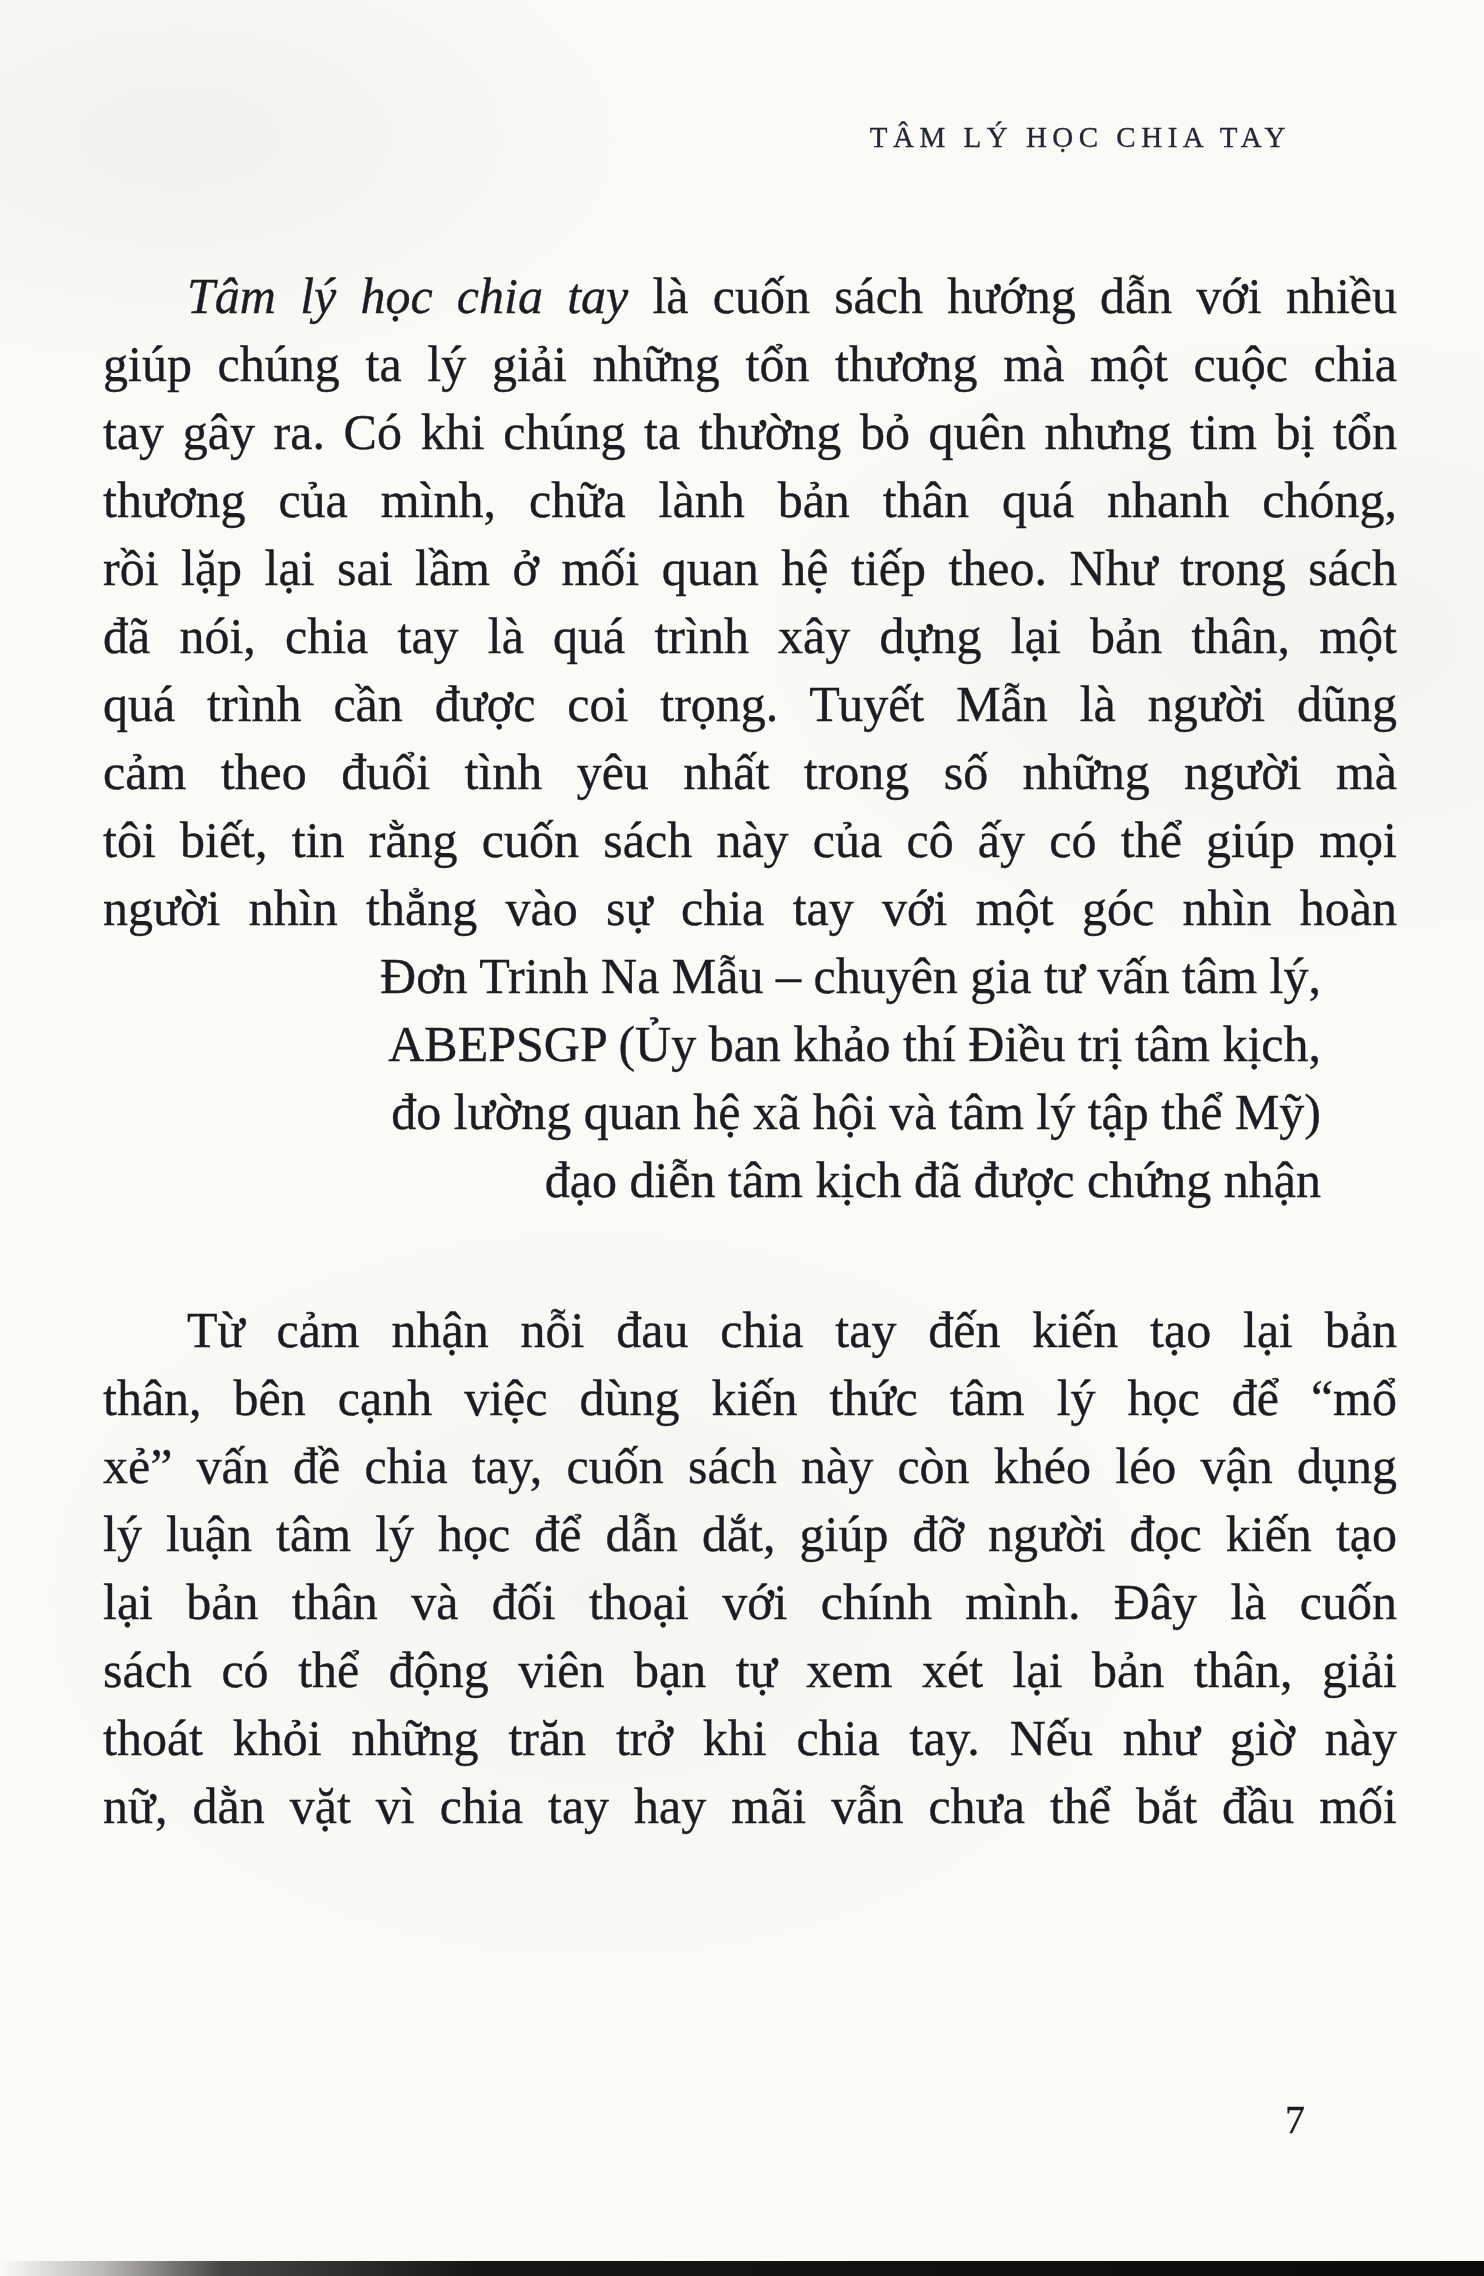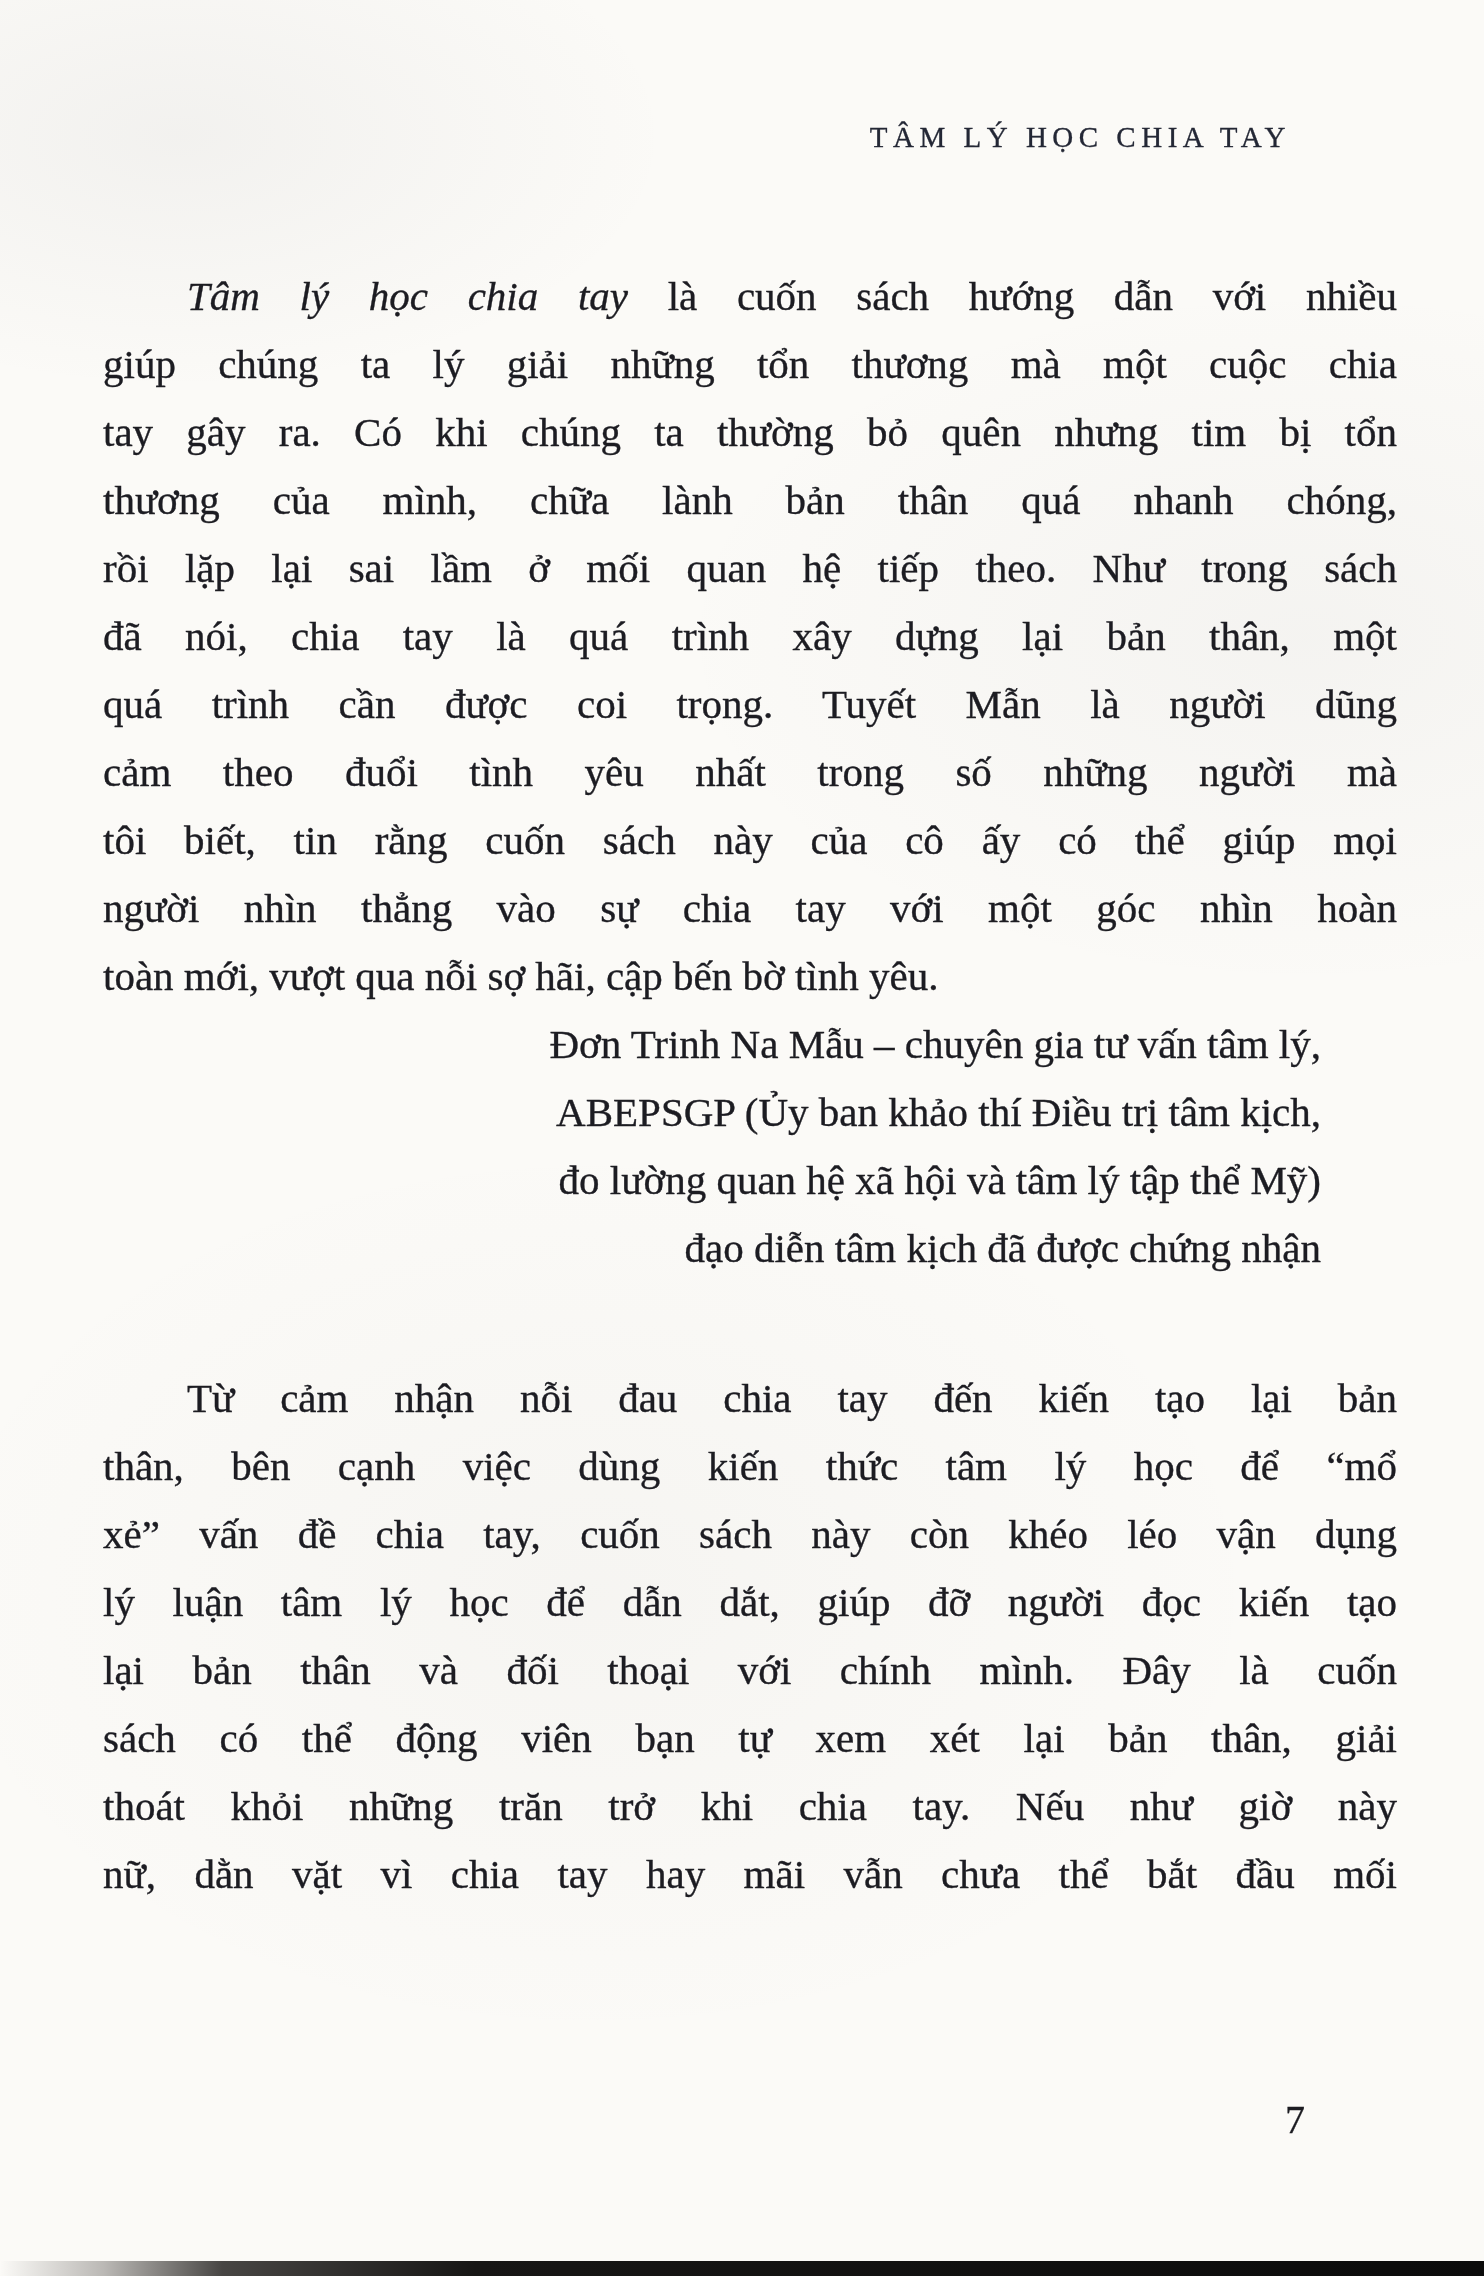--- a/index.html
+++ b/index.html
@@ -28,21 +28,21 @@
     font-size: 29px;
     letter-spacing: 5.5px;
     color: #232735;
     -webkit-text-stroke: 0.3px #232735;
   }
   .text-block {
     position: absolute;
     top: 262px;
     left: 103px;
     width: 1294px;
-    font-size: 41px;
+    font-size: 50px;
     line-height: 68px;
     -webkit-text-stroke: 0.35px #1c1c22;
   }
   .tline {
     text-align: justify;
     text-align-last: justify;
   }
   .tline.flush { text-align: left; text-align-last: left; }
   .tline.indent { padding-left: 84px; }
   .italic { font-style: italic; }
@@ -93,21 +93,20 @@
       <div>
           <div class="tline">giúp chúng ta lý giải những tổn thương mà một cuộc chia</div>
           <div class="tline">tay gây ra. Có khi chúng ta thường bỏ quên nhưng tim bị tổn</div>
           <div class="tline">thương của mình, chữa lành bản thân quá nhanh chóng,</div>
           <div class="tline">rồi lặp lại sai lầm ở mối quan hệ tiếp theo. Như trong sách</div>
           <div class="tline">đã nói, chia tay là quá trình xây dựng lại bản thân, một</div>
           <div class="tline">quá trình cần được coi trọng. Tuyết Mẫn là người dũng</div>
           <div class="tline">cảm theo đuổi tình yêu nhất trong số những người mà</div>
           <div class="tline">tôi biết, tin rằng cuốn sách này của cô ấy có thể giúp mọi</div>
           <div class="tline">người nhìn thẳng vào sự chia tay với một góc nhìn hoàn</div>
-          <div class="tline flush">toàn mới, vượt qua nỗi sợ hãi, cập bến bờ tình yêu.</div>
         </div>
     </section>
 
     <section class="attribution">
       <div>
           <div class="tline">Đơn Trinh Na Mẫu – chuyên gia tư vấn tâm lý,</div>
           <div class="tline">ABEPSGP (Ủy ban khảo thí Điều trị tâm kịch,</div>
           <div class="tline">đo lường quan hệ xã hội và tâm lý tập thể Mỹ)</div>
           <div class="tline">đạo diễn tâm kịch đã được chứng nhận</div>
         </div>

